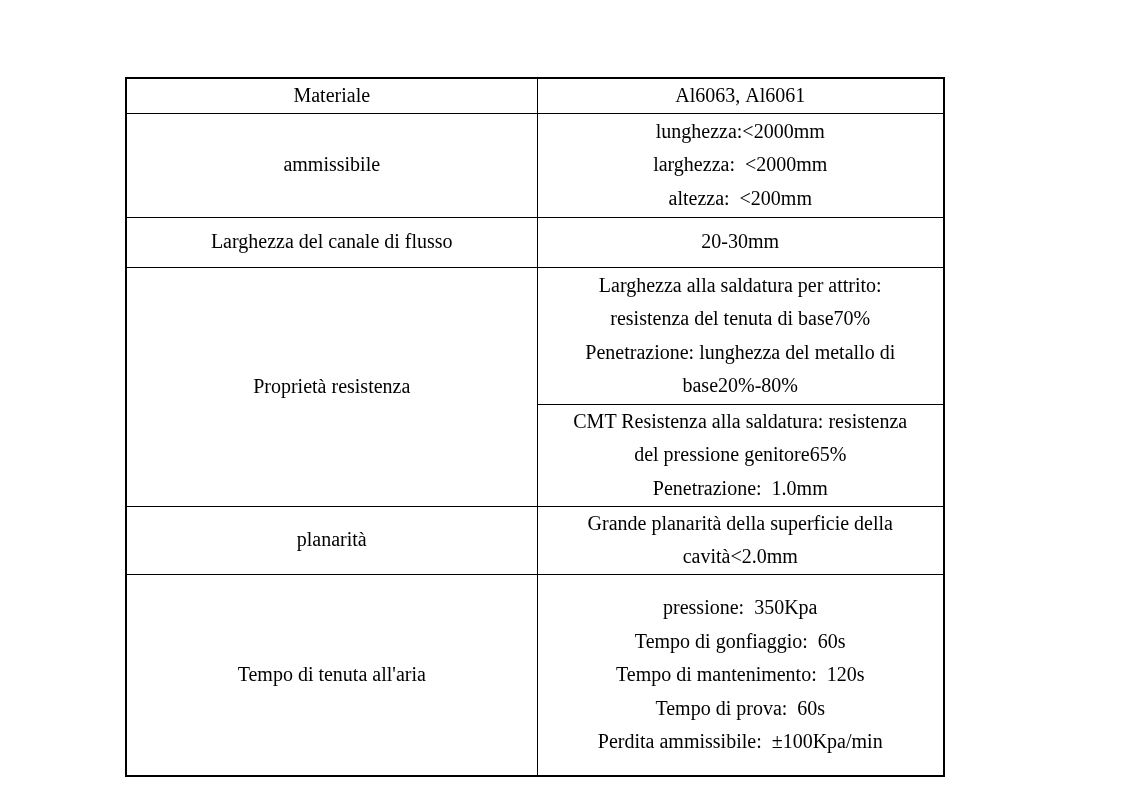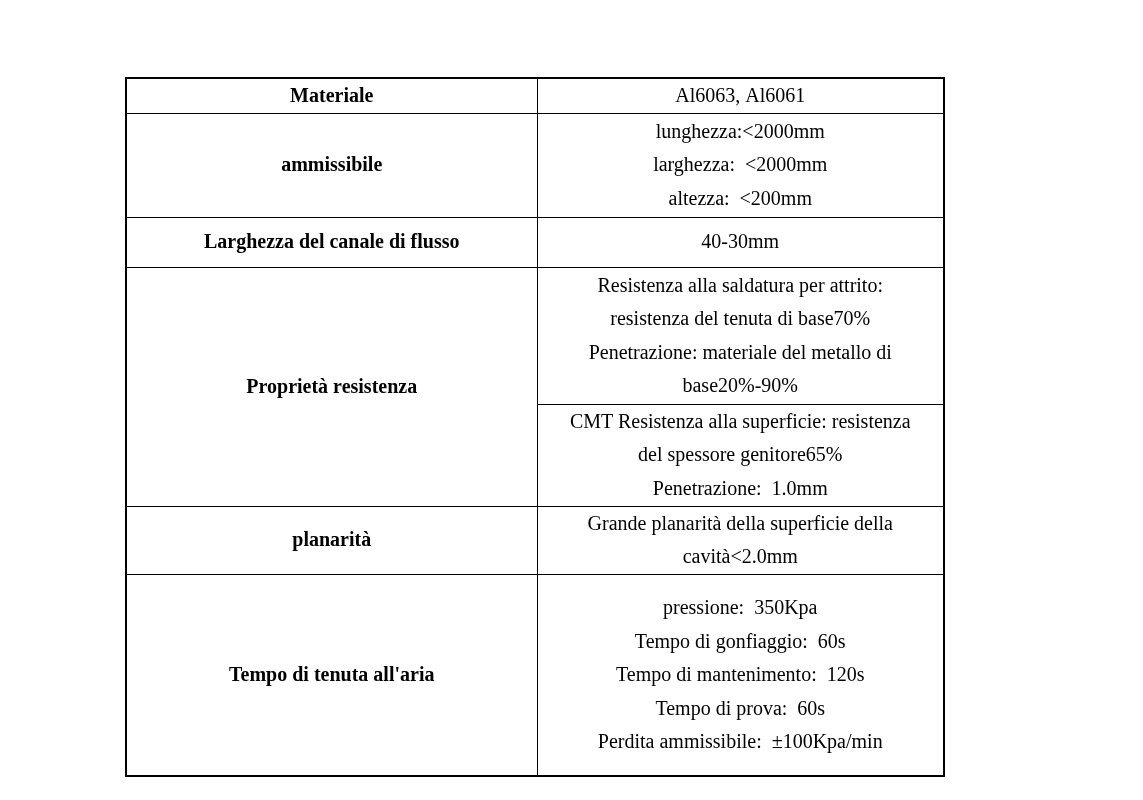--- a/index.html
+++ b/index.html
@@ -29,21 +29,21 @@
   table.spec td {
     border: 1px solid #000000;
     text-align: center;
     vertical-align: middle;
     padding: 0 4px;
     font-size: 20px;
     line-height: 33.5px;
     overflow: hidden;
   }
   td.label-cell {
-    font-weight: bold;
+    font-weight: normal;
     margin-left: 20px;
   }
   .ln {
     line-height: 33.5px;
     white-space: nowrap;
   }
   
   tr.r-materiale      { height: 34px; }
   tr.r-dimensione     { height: 104px; }
   tr.r-larghezza      { height: 50px; }
@@ -74,37 +74,37 @@
         <td class="value-cell">
           <div class="ln">lunghezza:&lt;2000mm</div>
           <div class="ln">larghezza:&nbsp;&nbsp;&lt;2000mm</div>
           <div class="ln">altezza:&nbsp;&nbsp;&lt;200mm</div>
         </td>
       </tr>
 
       <tr class="r-larghezza">
         <td class="label-cell">Larghezza del canale di flusso</td>
         <td class="value-cell">
-          <div class="ln">40-30mm</div>
+          <div class="ln">20-30mm</div>
         </td>
       </tr>
 
       <tr class="r-meccaniche-a">
         <td class="label-cell" rowspan="2">Proprietà resistenza</td>
         <td class="value-cell">
-          <div class="ln">Resistenza alla saldatura per attrito:</div>
+          <div class="ln">Larghezza alla saldatura per attrito:</div>
           <div class="ln">resistenza del tenuta di base70%</div>
-          <div class="ln">Penetrazione: materiale del metallo di</div>
-          <div class="ln">base20%-90%</div>
+          <div class="ln">Penetrazione: lunghezza del metallo di</div>
+          <div class="ln">base20%-80%</div>
         </td>
       </tr>
       <tr class="r-meccaniche-b">
         <td class="value-cell">
-          <div class="ln">CMT Resistenza alla superficie: resistenza</div>
-          <div class="ln">del spessore genitore65%</div>
+          <div class="ln">CMT Resistenza alla saldatura: resistenza</div>
+          <div class="ln">del pressione genitore65%</div>
           <div class="ln">Penetrazione:&nbsp;&nbsp;1.0mm</div>
         </td>
       </tr>
 
       <tr class="r-planarita">
         <td class="label-cell">planarità</td>
         <td class="value-cell">
           <div class="ln">Grande planarità della superficie della</div>
           <div class="ln">cavità&lt;2.0mm</div>
         </td>

